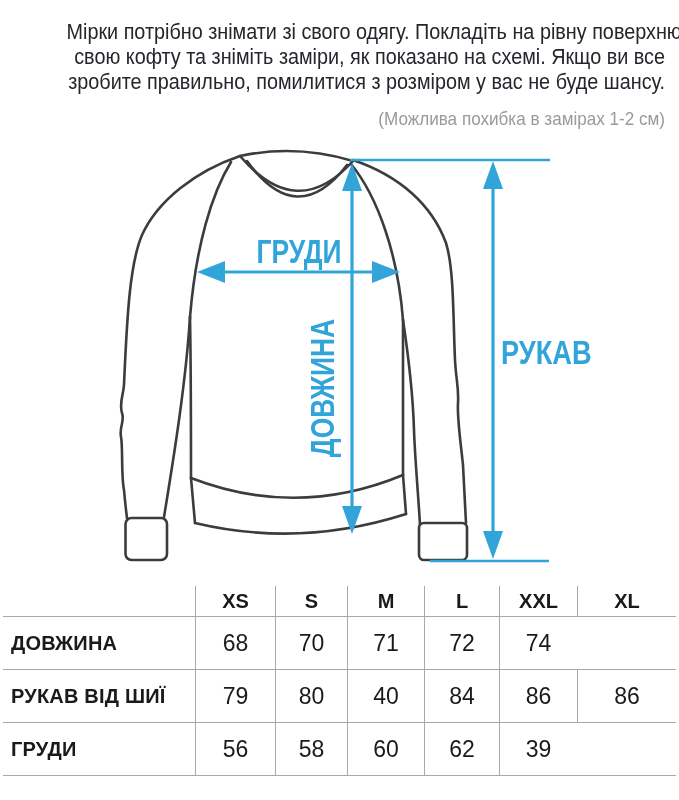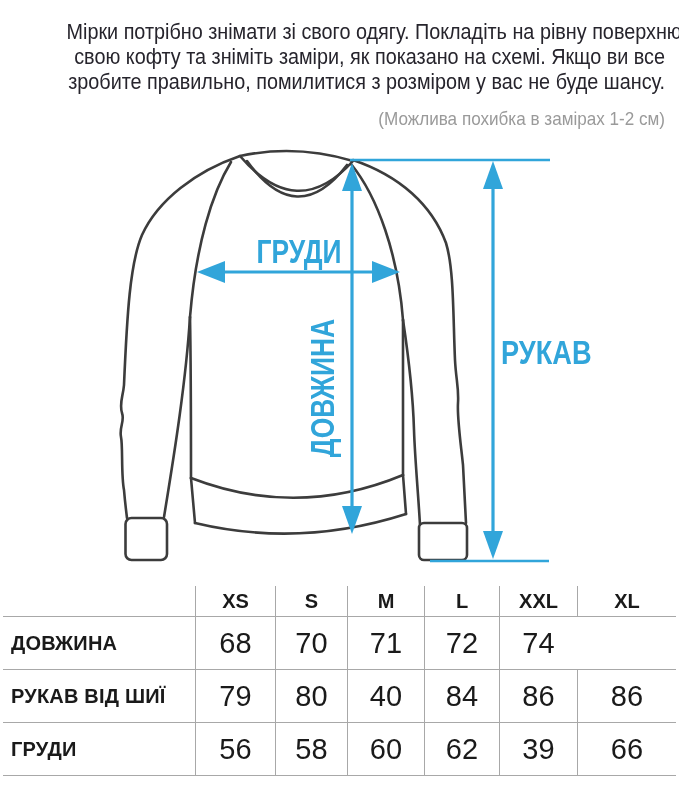--- a/index.html
+++ b/index.html
@@ -44,21 +44,21 @@
   .t-cell {
     display: flex; align-items: center; justify-content: center;
     overflow: hidden;
   }
   .t-cell.sized { border-left: 1.5px solid #a8a8a8; }
   .t-cell.head { font-weight: 700; font-size: 20px; }
   .t-cell.rowlabel {
     justify-content: flex-start; padding-left: 8px;
     font-weight: 700; font-size: 20px; letter-spacing: 0.2px;
   }
-  .t-cell.val { font-size: 29px; font-weight: 400; }
+  .t-cell.val { font-size: 23px; font-weight: 400; }
 </style>
 </head>
 <body>
 
 <div class="intro">
   <div class="intro-line">Мірки потрібно знімати зі свого одягу. Покладіть на рівну поверхню</div>
   <div class="intro-line">свою кофту та зніміть заміри, як показано на схемі. Якщо ви все</div>
   <div class="intro-line">зробите правильно, помилитися з розміром у вас не буде шансу.</div>
   <div class="intro-note">(Можлива похибка в замірах 1-2 см)</div>
 </div>
@@ -149,15 +149,14 @@
     <div class="t-cell sized val">86</div>
   </div>
 
   <div class="t-row body-row">
     <div class="t-cell rowlabel">ГРУДИ</div>
     <div class="t-cell sized val">56</div>
     <div class="t-cell sized val">58</div>
     <div class="t-cell sized val">60</div>
     <div class="t-cell sized val">62</div>
     <div class="t-cell sized val">39</div>
-    <div class="t-cell sized val">66</div>
   </div>
 </div>
 
 </body></html>

